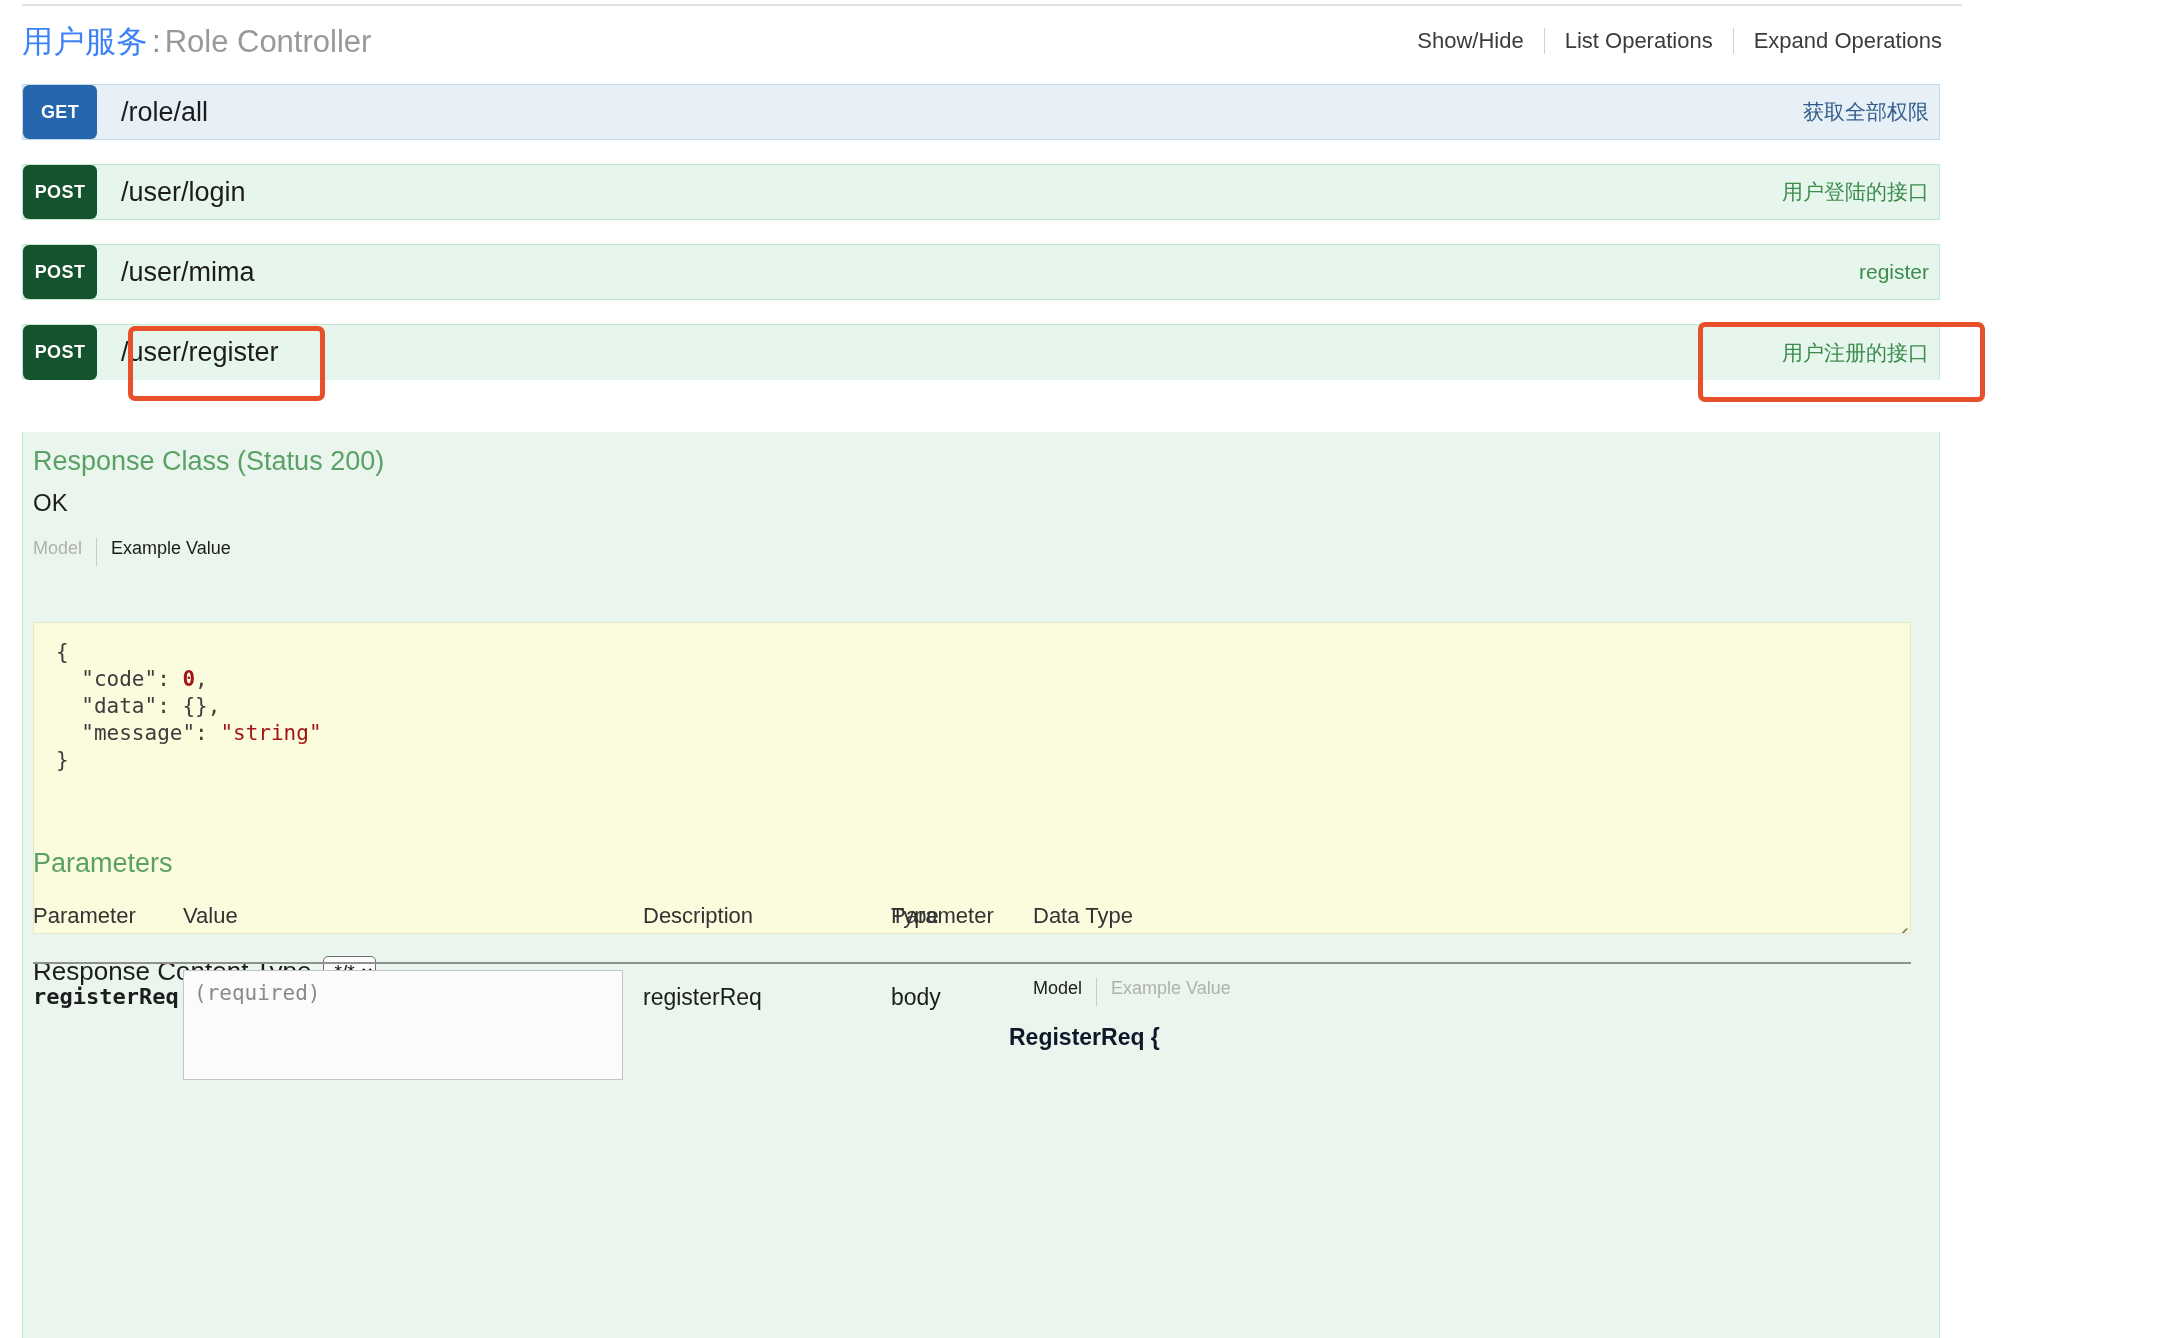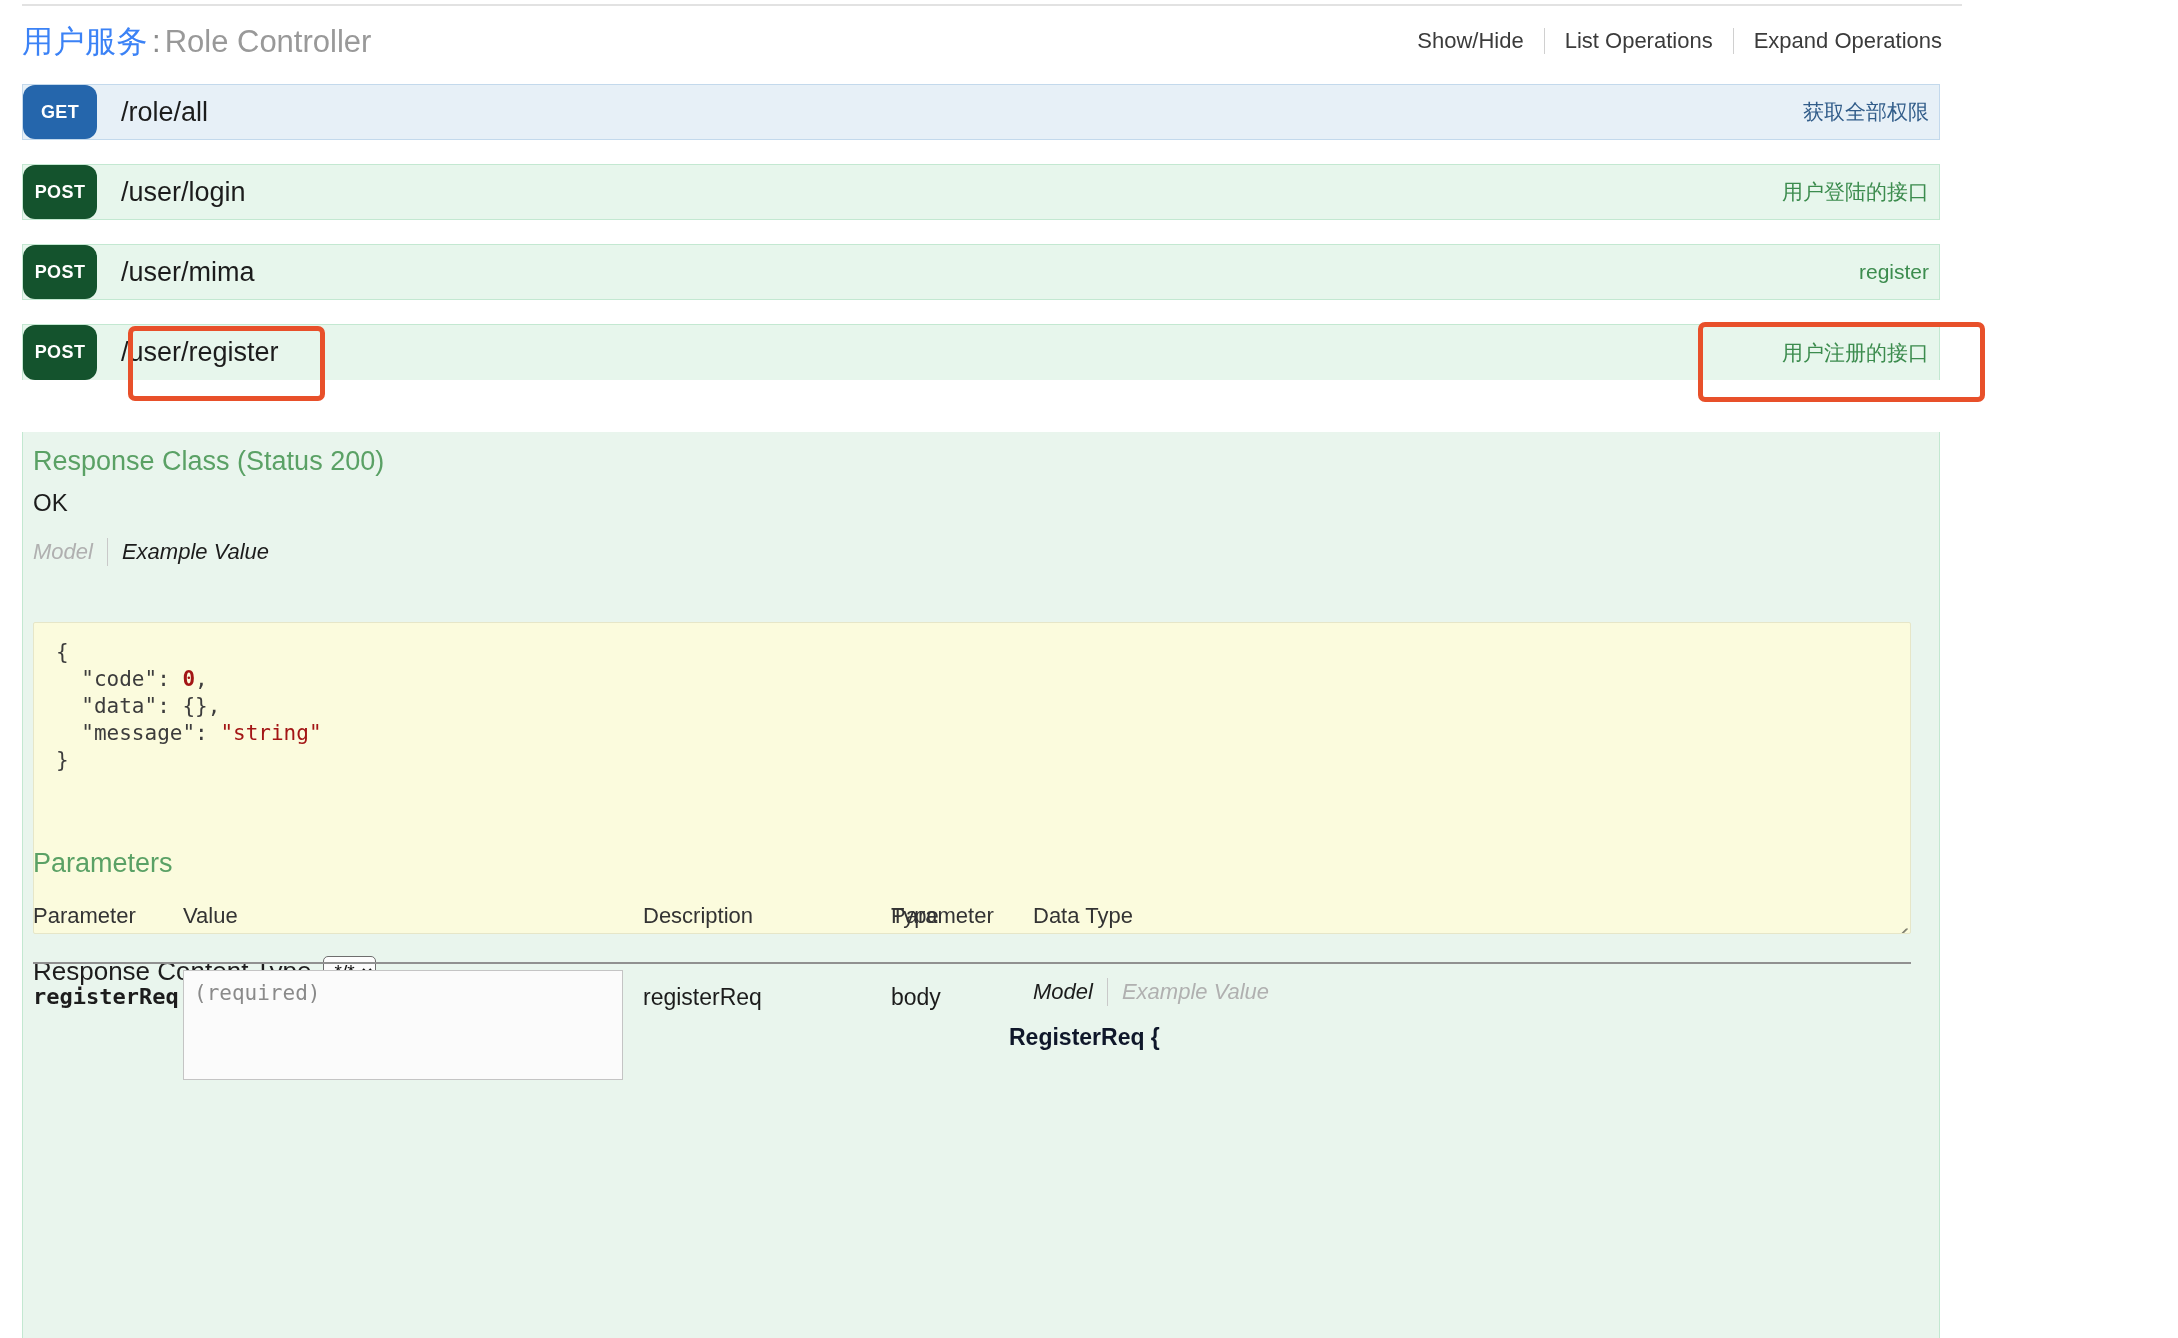--- a/index.html
+++ b/index.html
@@ -89,21 +89,21 @@
   .method {
     width: 74px;
     min-width: 74px;
     color: #ffffff;
     font-size: 18px;
     font-weight: bold;
     display: flex;
     align-items: center;
     justify-content: center;
     letter-spacing: 0.4px;
-    border-radius: 12px;
+    border-radius: 6px;
   }
   .method.m-get  { background: #2566ac; }
   .method.m-post { background: #14532d; }
 
   .op-path {
     flex: 1;
     display: flex;
     align-items: center;
     padding-left: 24px;
     font-size: 27px;
@@ -144,23 +144,22 @@
     position: absolute;
     left: 10px; top: 57px;
     font-size: 24px;
     color: #1c1c1c;
   }
 
   
   .mv-tabs {
     position: absolute;
     display: flex;
-    align-items: center;
-    font-size: 22px;
-    font-style: italic;
+    align-items: flex-start;
+    font-size: 18px;
   }
   #resp-mv-tabs { left: 10px; top: 106px; }
   .mv-tabs .tab {
     color: #b0b0b0;
     padding-right: 14px;
     white-space: nowrap;
   }
   .mv-tabs .tab.active { color: #1c1c1c; }
   .mv-tabs .divider {
     width: 1px;

